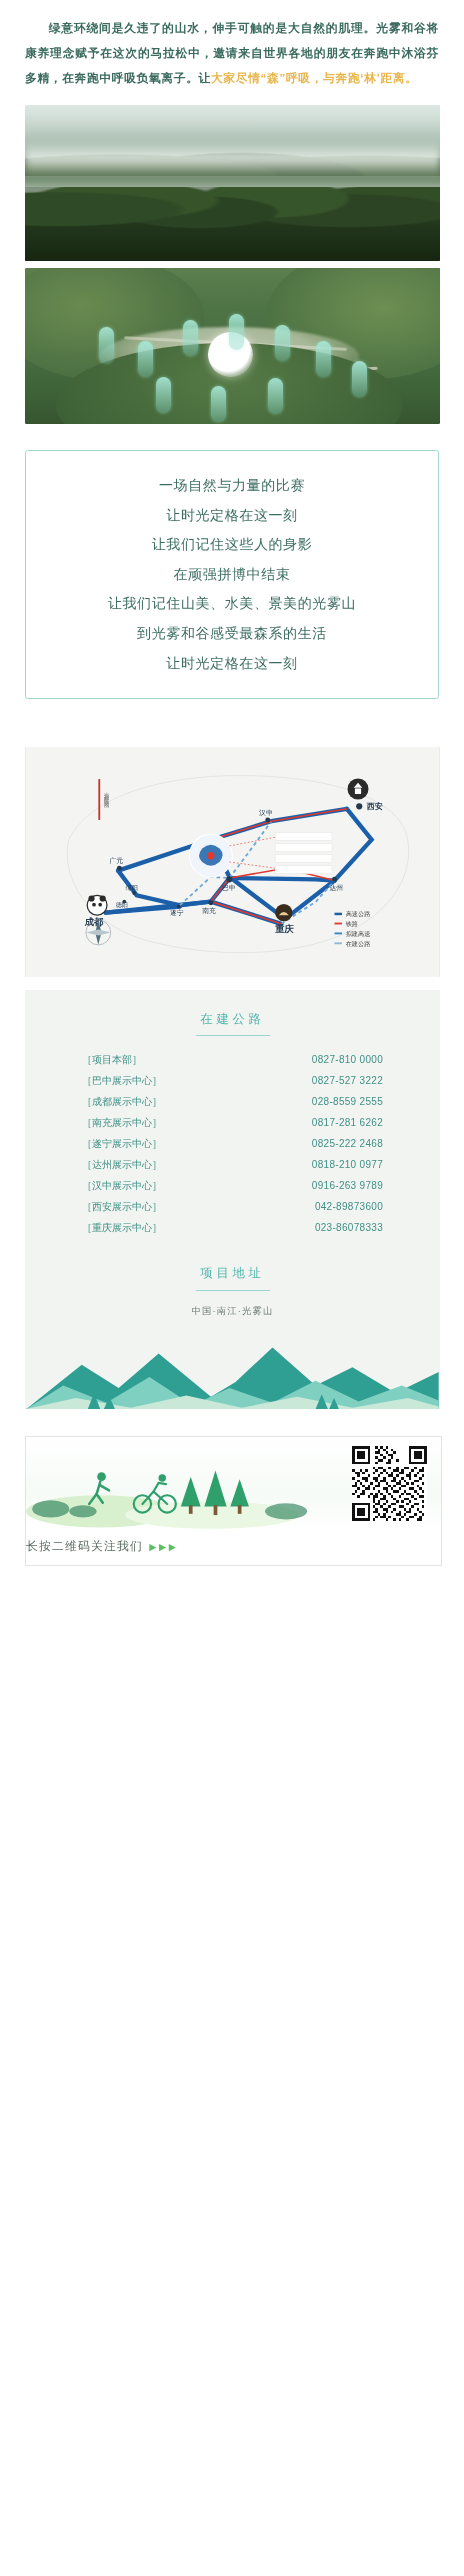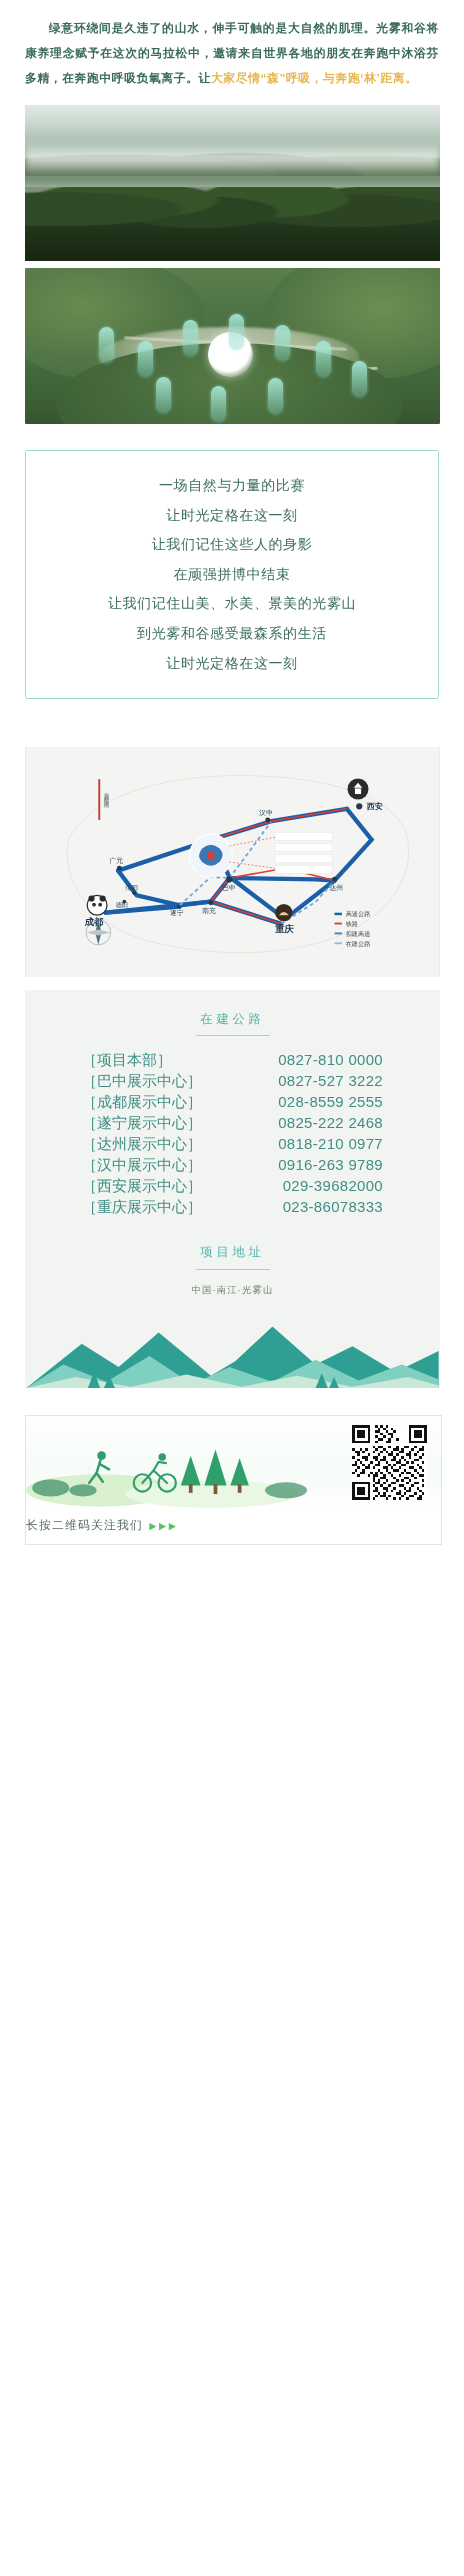--- a/index.html
+++ b/index.html
@@ -206,21 +206,21 @@
     font-size:12.4px;
     letter-spacing:3.7px;
     padding:21px 0 3.7px 0;
   }
   .sec-rule{
     width:74px;height:0.6px;background:#9ad6cf;margin:3.7px auto 12.4px auto;
   }
   .tel-list{padding:1.2px 57px 6.2px 57px;}
   .tel-row{
     display:flex;align-items:center;justify-content:space-between;
-    font-size:15px;color:#3f8f86;line-height:21px;
+    font-size:10px;color:#3f8f86;line-height:21px;
   }
   .tel-name{color:#3f8f86;}
   .tel-num{color:#3f8f86;letter-spacing:0.3px;}
   .addr{
     text-align:center;color:#6f7d74;font-size:9.3px;padding:2.5px 0 6.2px 0;letter-spacing:1.2px;
   }
   .mountain{
     position:relative;height:80px;margin-top:5px;
   }
   .mountain svg{position:absolute;left:0;bottom:0;}
@@ -438,34 +438,38 @@
         </div>
         <div class="tel-row">
           <span class="tel-name">［巴中展示中心］</span>
           <span class="tel-num">0827-527 3222</span>
         </div>
         <div class="tel-row">
           <span class="tel-name">［成都展示中心］</span>
           <span class="tel-num">028-8559 2555</span>
         </div>
         <div class="tel-row">
+          <span class="tel-name">［南充展示中心］</span>
+          <span class="tel-num">0817-281 6262</span>
+        </div>
+        <div class="tel-row">
           <span class="tel-name">［遂宁展示中心］</span>
           <span class="tel-num">0825-222 2468</span>
         </div>
         <div class="tel-row">
           <span class="tel-name">［达州展示中心］</span>
           <span class="tel-num">0818-210 0977</span>
         </div>
         <div class="tel-row">
           <span class="tel-name">［汉中展示中心］</span>
           <span class="tel-num">0916-263 9789</span>
         </div>
         <div class="tel-row">
           <span class="tel-name">［西安展示中心］</span>
-          <span class="tel-num">029-39682000</span>
+          <span class="tel-num">042-89873600</span>
         </div>
         <div class="tel-row">
           <span class="tel-name">［重庆展示中心］</span>
           <span class="tel-num">023-86078333</span>
         </div>
       </div>
 
       <div class="sec-title">项目地址</div>
       <div class="sec-rule"></div>
       <div class="addr">中国·南江·光雾山</div>

